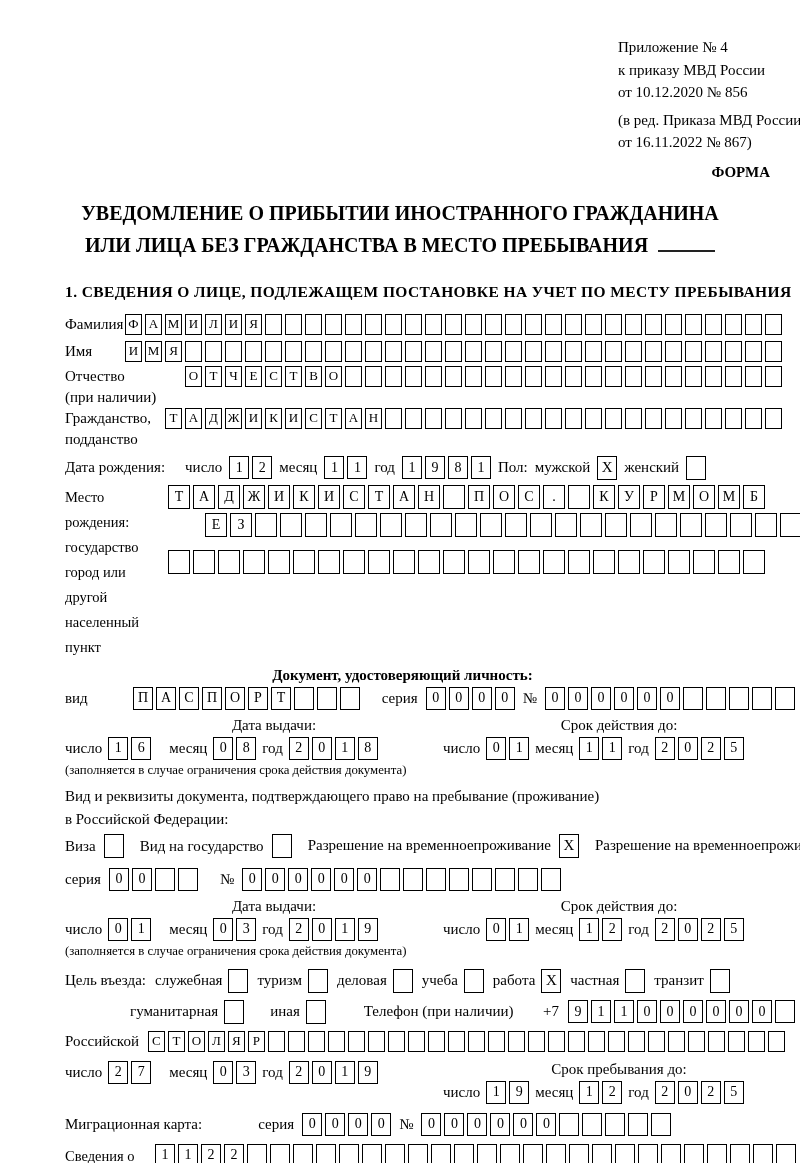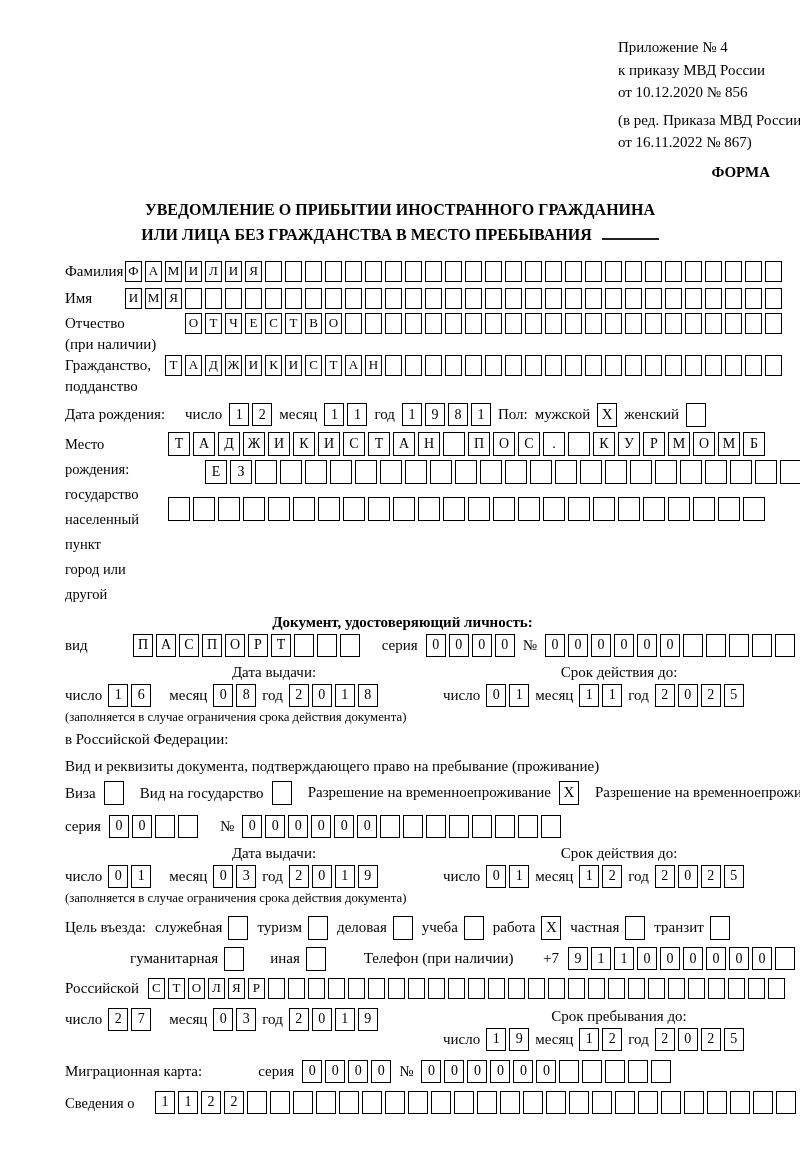--- a/index.html
+++ b/index.html
@@ -3,21 +3,21 @@
 <meta charset="utf-8">
 <style>
   html,body{margin:0;padding:0;}
   body{width:800px;height:1163px;background:#fff;color:#000;
        font-family:"Liberation Serif", serif;font-size:15px;overflow:hidden;}
   .page{padding-top:36px;}
   .hdr{margin-left:618px;font-size:15px;line-height:1.5;}
   .hdr div{white-space:nowrap;}
   .hdr .gap{margin-top:5px;}
   .forma{margin-top:10px;padding-right:30px;text-align:right;font-weight:bold;font-size:15px;}
-  .title{margin-top:16px;text-align:center;font-weight:bold;font-size:16px;line-height:1.6;}
+  .title{margin-top:16px;text-align:center;font-weight:bold;font-size:20px;line-height:1.6;}
   .blank{display:inline-block;width:57px;border-bottom:2px solid #222;height:14px;margin-left:10px;}
   .content{padding-left:65px;padding-right:5px;}
   .sec1{margin-top:22px;font-weight:bold;font-size:15.5px;letter-spacing:.4px;white-space:nowrap;}
   .frow{display:flex;align-items:center;margin-top:6px;}
   .frow2{display:flex;align-items:flex-start;margin-top:4px;}
   .flabel{font-size:15px;flex:0 0 auto;}
   .lbl2{display:flex;flex-direction:column;line-height:21px;}
   .w60{width:60px;}
   .w120{width:120px;}
   .w100{width:100px;}
@@ -72,20 +72,21 @@
 
   <div class="title">
     <div>УВЕДОМЛЕНИЕ О ПРИБЫТИИ ИНОСТРАННОГО ГРАЖДАНИНА</div>
     <div>
       <span>ИЛИ ЛИЦА БЕЗ ГРАЖДАНСТВА В МЕСТО ПРЕБЫВАНИЯ</span><span class="blank"></span>
     </div>
   </div>
 
   <div class="content">
 
+    <div class="sec1">1. СВЕДЕНИЯ О ЛИЦЕ, ПОДЛЕЖАЩЕМ ПОСТАНОВКЕ НА УЧЕТ ПО МЕСТУ ПРЕБЫВАНИЯ</div>
 
     <div class="frow" style="margin-top:13px;">
       <span class="flabel w60">Фамилия</span>
       <span class="boxes">
           <span class="cbox">Ф</span>
           <span class="cbox">А</span>
           <span class="cbox">М</span>
           <span class="cbox">И</span>
           <span class="cbox">Л</span>
           <span class="cbox">И</span>
@@ -265,22 +266,22 @@
       <span class="flabel">женский</span>
       <span class="checkbox">
           <span class="cbox"></span>
         </span>
     </div>
 
     <div class="birthplace">
       <div class="bp-labels">
         <div>Место рождения:</div>
         <div>государство</div>
+        <div>город или другой</div>
         <div>населенный пункт</div>
-        <div>город или другой</div>
       </div>
       <div class="bp-rows">
         <div class="boxes lg">
             <span class="cbox">Т</span>
             <span class="cbox">А</span>
             <span class="cbox">Д</span>
             <span class="cbox">Ж</span>
             <span class="cbox">И</span>
             <span class="cbox">К</span>
             <span class="cbox">И</span>
@@ -439,22 +440,22 @@
               <span class="cbox">2</span>
               <span class="cbox">0</span>
               <span class="cbox">2</span>
               <span class="cbox">5</span>
             </span>
         </div>
       </div>
     </div>
     <div class="dnote">(заполняется в случае ограничения срока действия документа)</div>
 
+    <div class="intro">Вид и реквизиты документа, подтверждающего право на пребывание (проживание)</div>
     <div class="intro" style="margin-top:6px;">в Российской Федерации:</div>
-    <div class="intro">Вид и реквизиты документа, подтверждающего право на пребывание (проживание)</div>
 
     <div class="opts">
       <span class="flabel">Виза</span>
       <span class="checkbox">
           <span class="cbox"></span>
         </span>
       <span class="gap18"></span>
       <span class="flabel">Вид на государство</span>
       <span class="checkbox">
           <span class="cbox"></span>

